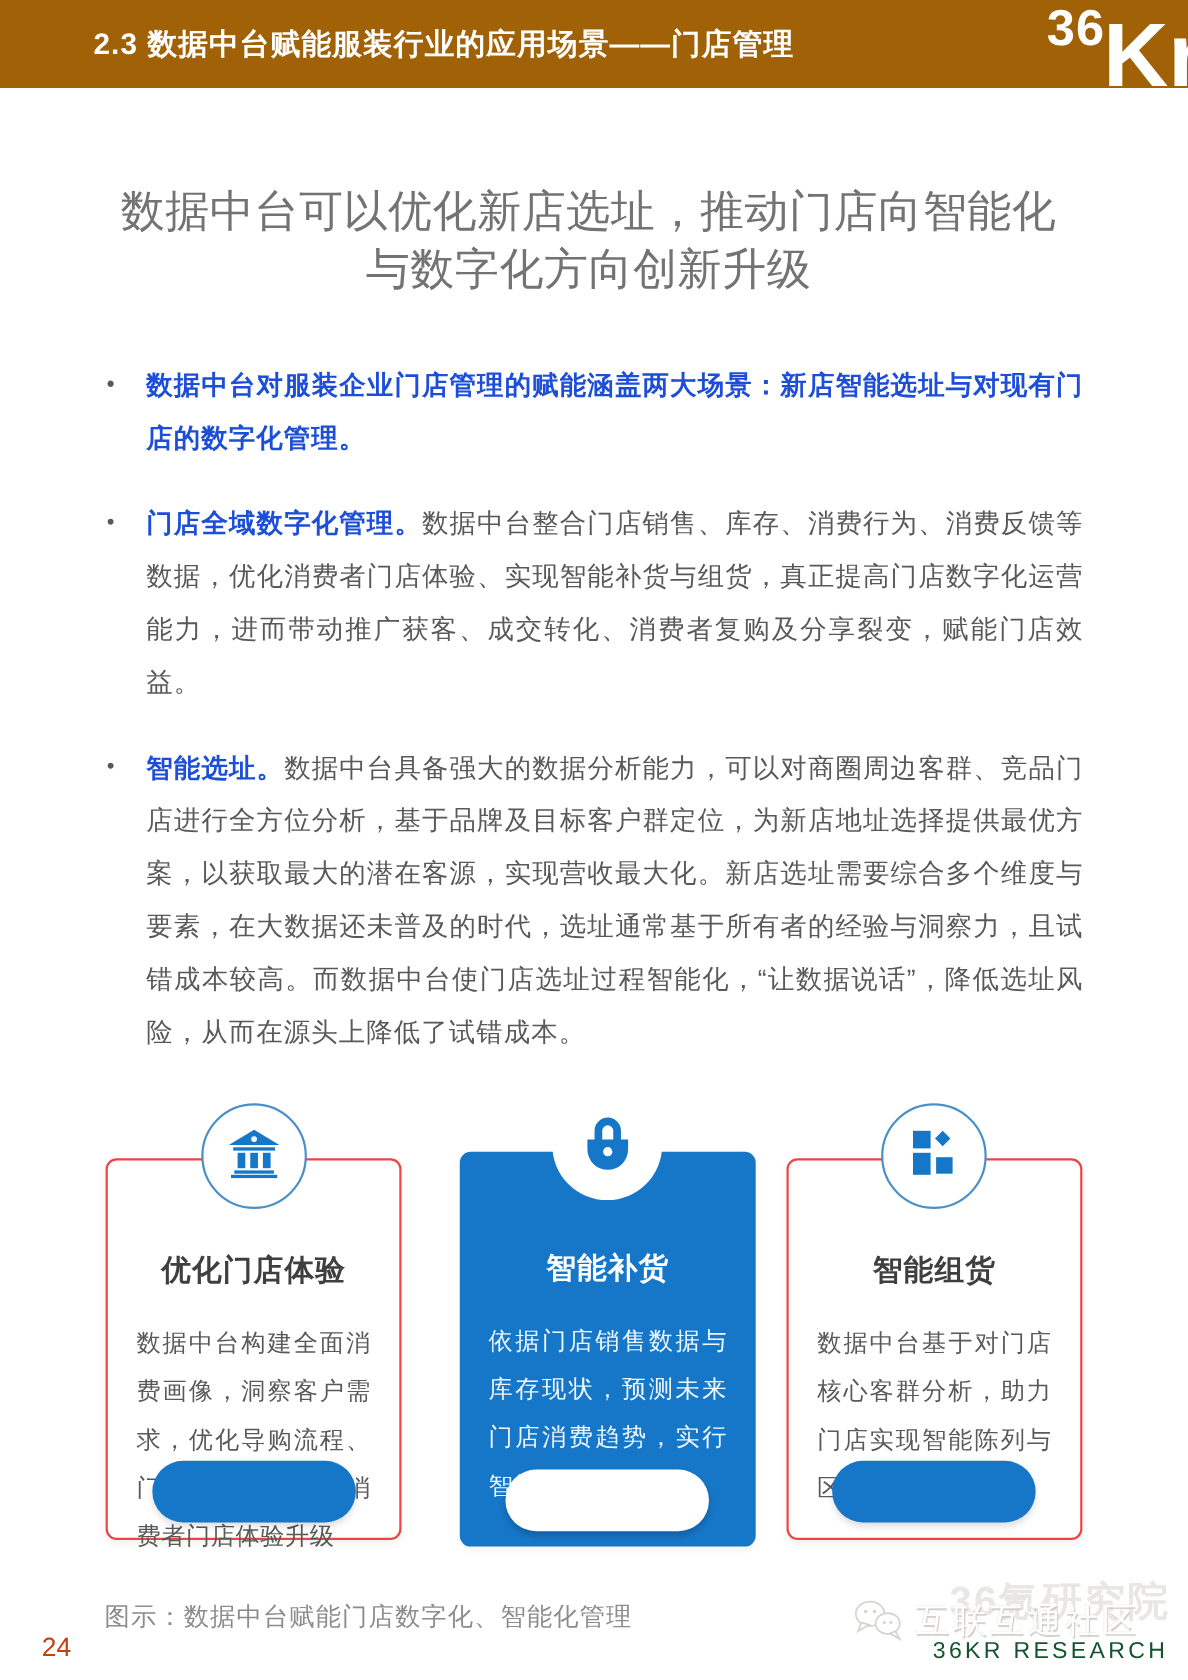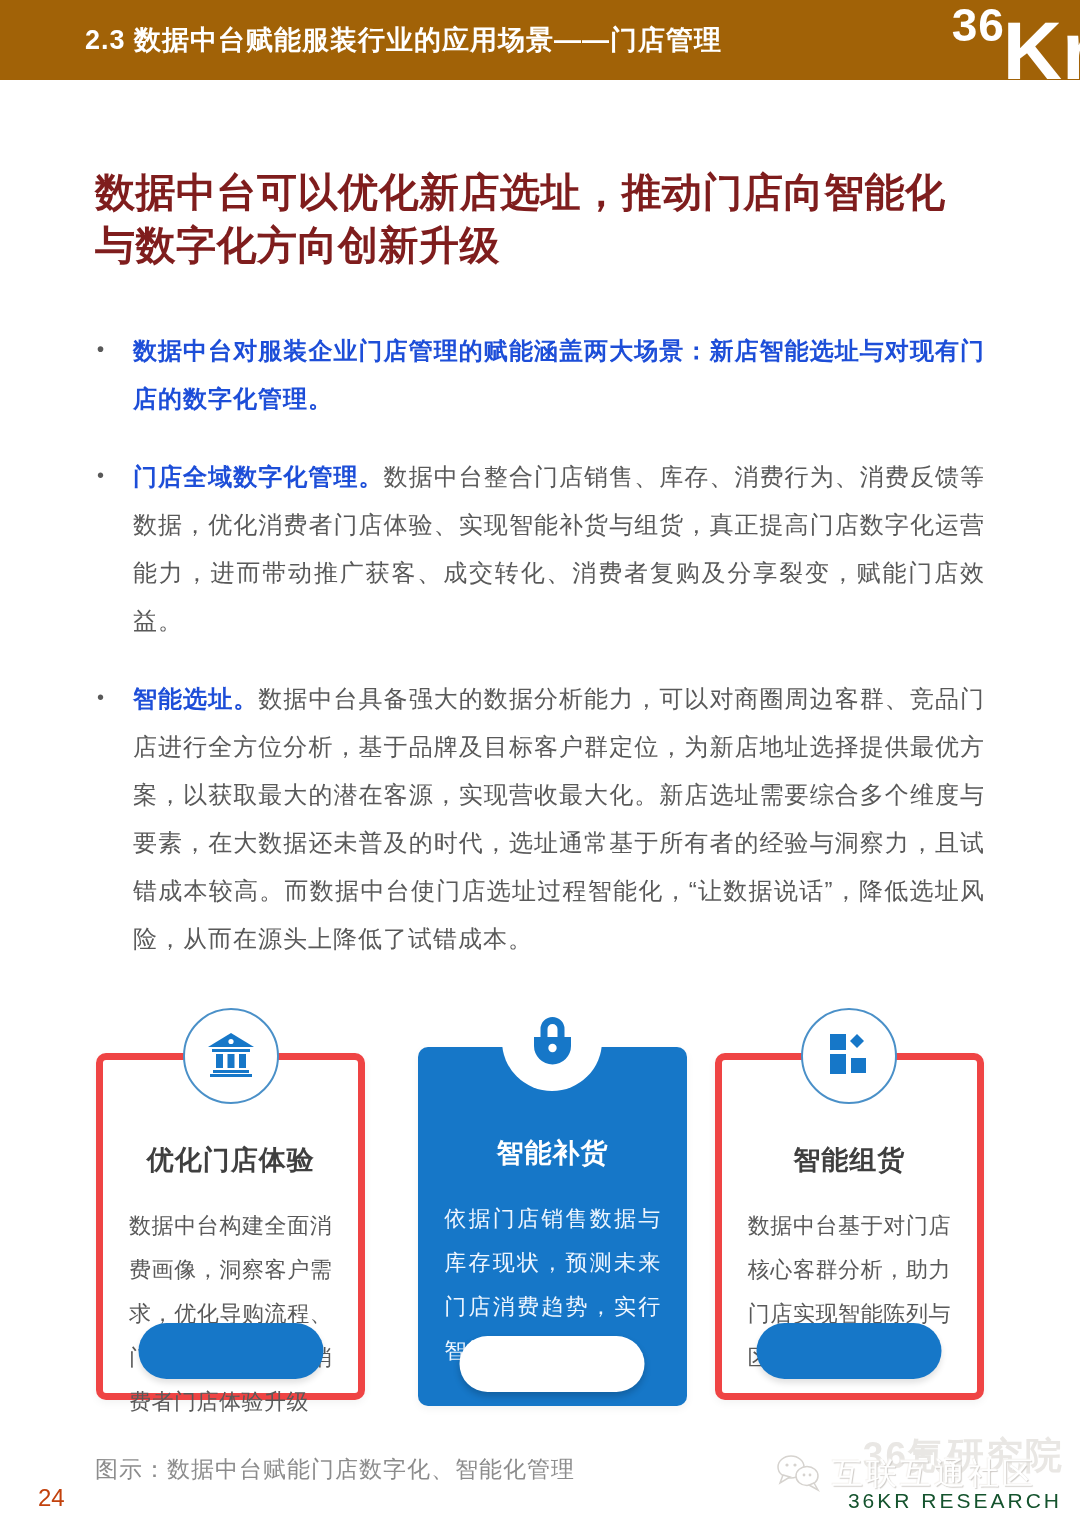--- a/index.html
+++ b/index.html
@@ -41,23 +41,24 @@
 
   
   .content { padding: 0 95px; }
 
   .heading {
     margin-top: 86px;
     margin-bottom: 55px;
     width: 880px;
     font-size: 40px;
     line-height: 1.32;
-    font-weight: bold;
-    color: #7f1d1d;
+    font-weight: normal;
+    color: #737373;
     letter-spacing: 0.5px;
+    text-align: center;
   }
 
   ul.bullets { list-style: none; }
   ul.bullets li {
     position: relative;
     padding-left: 38px;
     margin-bottom: 30px;
     font-size: 24px;
     line-height: 2.0;
     color: #595959;
@@ -82,21 +83,21 @@
     display: flex;
     gap: 28px;
     margin-top: 90px;
     padding: 0 1px;
   }
   .card {
     position: relative;
     width: 287px;
     height: 347px;
     background: #ffffff;
-    border: 7px solid #ef4444;
+    border: 2px solid #ef4444;
     border-radius: 10px;
     box-shadow: 0 3px 8px rgba(0,0,0,0.05);
     padding-top: 82px;
   }
   .card.highlighted {
     background: #1677c8;
     border: none;
     margin-top: -6px;
     height: 359px;
     padding-top: 88px;

